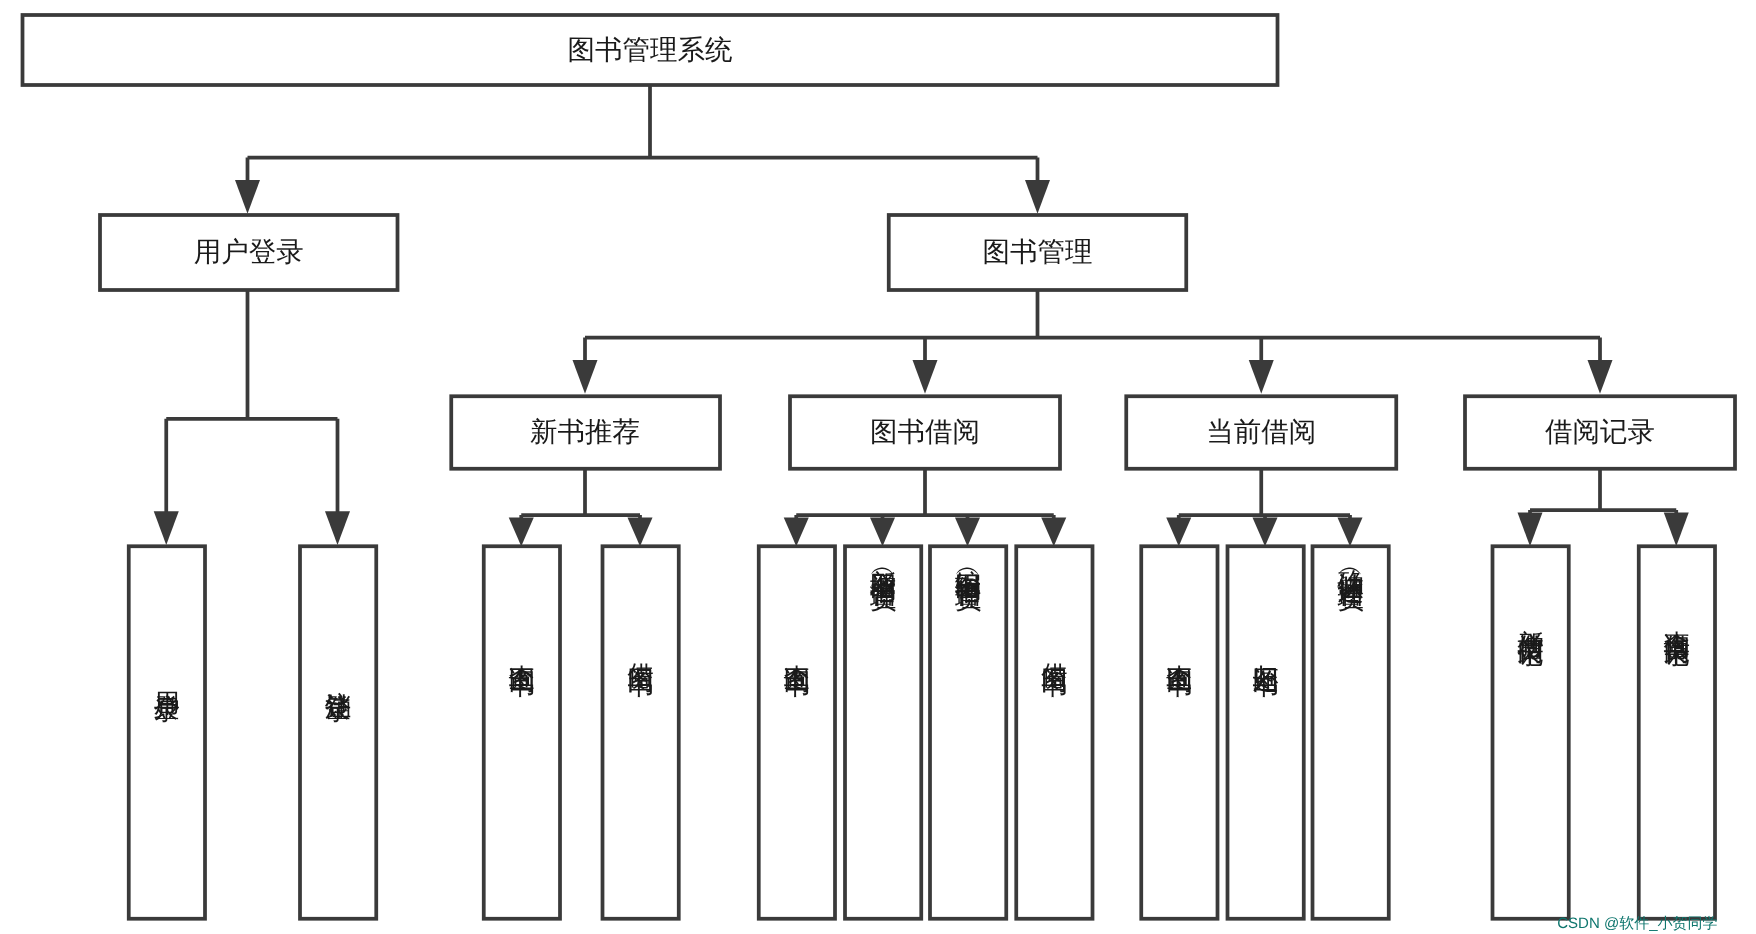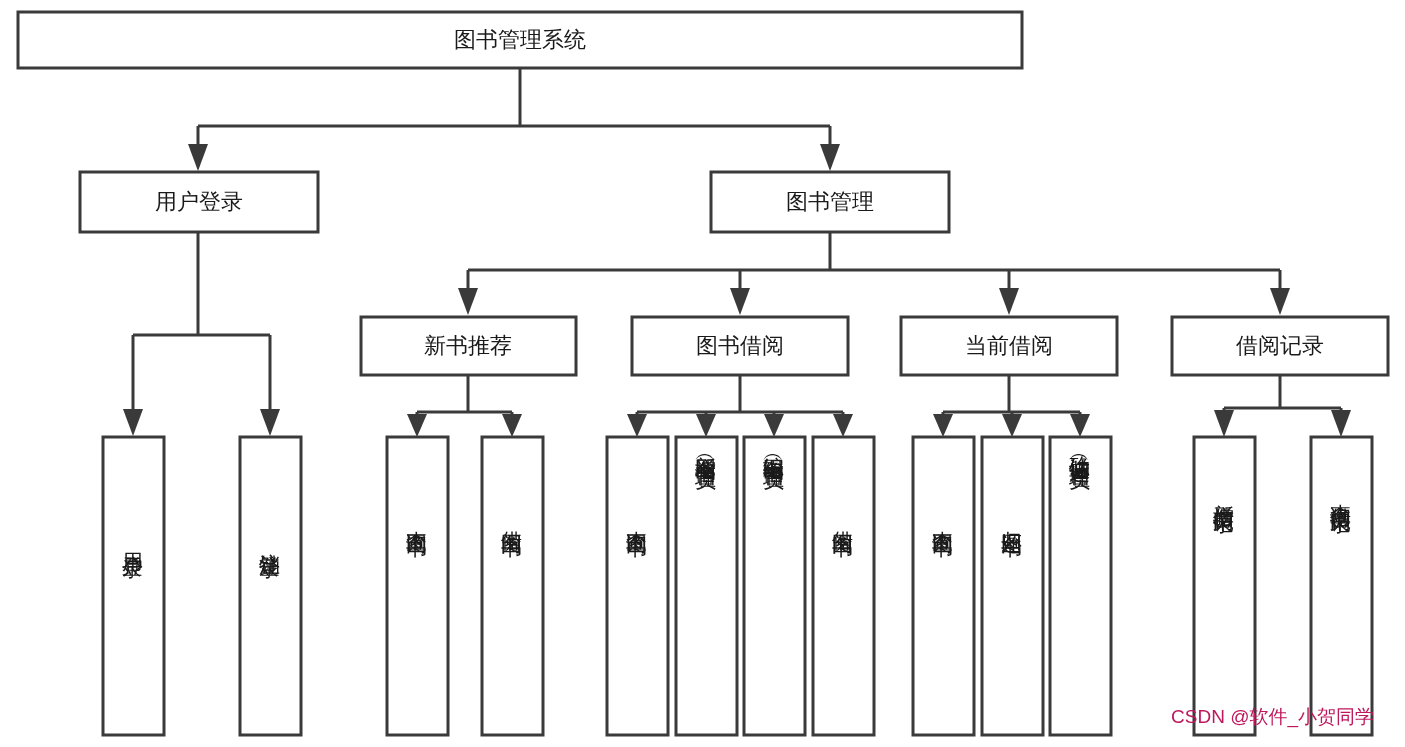--- a/index.html
+++ b/index.html
@@ -51,24 +51,24 @@
     stroke-width: 3;
     fill: none;
   }
   .arrow-head {
     fill: #3a3a3a;
     stroke: none;
   }
   .watermark {
     position: absolute;
     right: 8px;
-    bottom: 17px;
-    font-family: "Liberation Sans", "DejaVu Sans", sans-serif;
-    font-size: 19px;
-    color: #be185d;
+    bottom: 0;
+    font-family: "Liberation Sans", "DejaVu Sans", sans-serif;
+    font-size: 12px;
+    color: #0f766e;
     white-space: nowrap;
     pointer-events: none;
   }
 </style>
 </head>
 <body>
 
 <div id="diagram-root">
 
   <svg class="flow" viewBox="0 0 1405 747" xmlns="http://www.w3.org/2000/svg">

